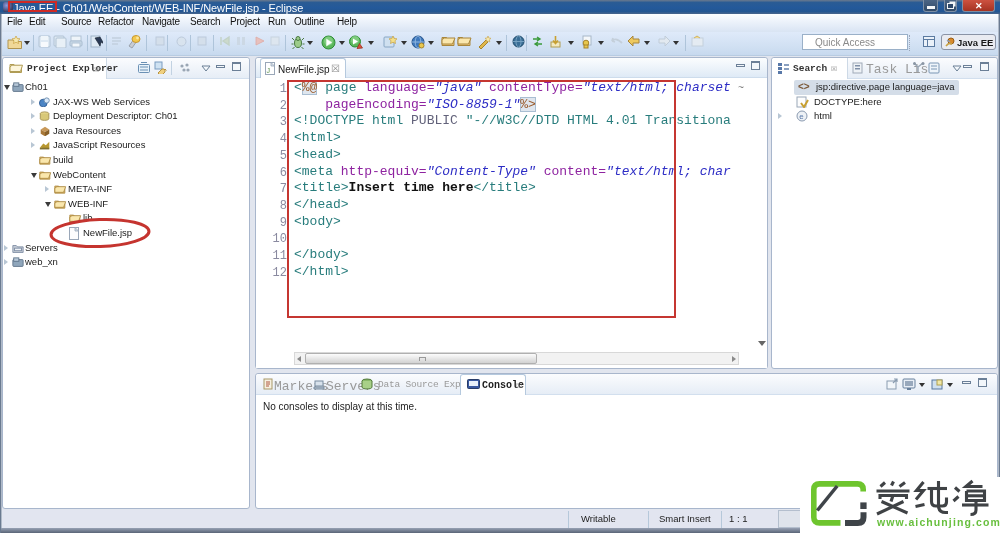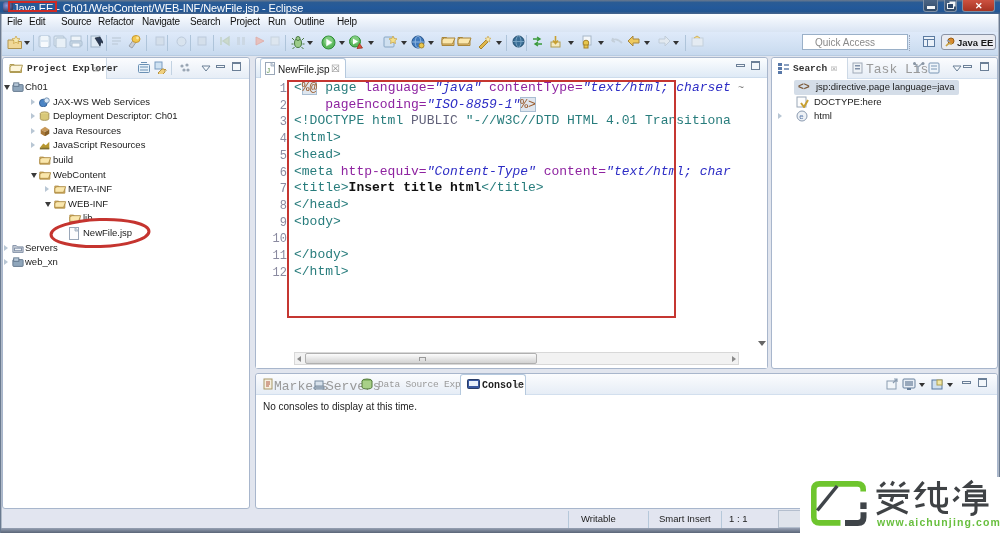--- a/index.html
+++ b/index.html
@@ -446,21 +446,21 @@
     <div class="lnum" style="top:136.6px">9</div>
     <div class="lnum" style="top:153.3px">10</div>
     <div class="lnum" style="top:170px">11</div>
     <div class="lnum" style="top:186.7px">12</div>
     <div class="cl" style="top:2px"><span class="tg">&lt;</span><span class="jd">%@</span><span class="tg"> page </span><span class="at">language=</span><span class="av">"java"</span><span class="at"> contentType=</span><span class="av">"text/html; charset</span></div>
     <div class="cl" style="top:18.7px"><span class="at">    pageEncoding=</span><span class="av">"ISO-8859-1"</span><span class="jd">%&gt;</span></div>
     <div class="cl" style="top:35.4px"><span class="tg">&lt;!DOCTYPE html </span><span class="gr">PUBLIC </span><span class="tg">"-//W3C//DTD HTML 4.01 Transitiona</span></div>
     <div class="cl" style="top:52.1px"><span class="tg">&lt;html&gt;</span></div>
     <div class="cl" style="top:68.8px"><span class="tg">&lt;head&gt;</span></div>
     <div class="cl" style="top:85.5px"><span class="tg">&lt;meta </span><span class="at">http-equiv=</span><span class="av">"Content-Type"</span><span class="at"> content=</span><span class="av">"text/html; char</span></div>
-    <div class="cl" style="top:102.2px"><span class="tg">&lt;title&gt;</span><span class="bk">Insert title html</span><span class="tg">&lt;/title&gt;</span></div>
+    <div class="cl" style="top:102.2px"><span class="tg">&lt;title&gt;</span><span class="bk">Insert time here</span><span class="tg">&lt;/title&gt;</span></div>
     <div class="cl" style="top:118.9px"><span class="tg">&lt;/head&gt;</span></div>
     <div class="cl" style="top:135.6px"><span class="tg">&lt;body&gt;</span></div>
     <div class="cl" style="top:169px"><span class="tg">&lt;/body&gt;</span></div>
     <div class="cl" style="top:185.7px"><span class="tg">&lt;/html&gt;</span></div>
     <div id="hscroll">
         <div id="hthumb"></div>
       <span style="position:absolute;left:2px;top:3px;width:0;height:0;border-top:3px solid transparent;border-bottom:3px solid transparent;border-right:4px solid #8a8a8a"></span>
       <span style="position:absolute;right:2px;top:3px;width:0;height:0;border-top:3px solid transparent;border-bottom:3px solid transparent;border-left:4px solid #8a8a8a"></span>
       <span style="position:absolute;left:124px;top:4px;width:7px;height:4px;border-left:1px solid #999;border-right:1px solid #999;border-top:1px solid #999"></span>
     </div>

